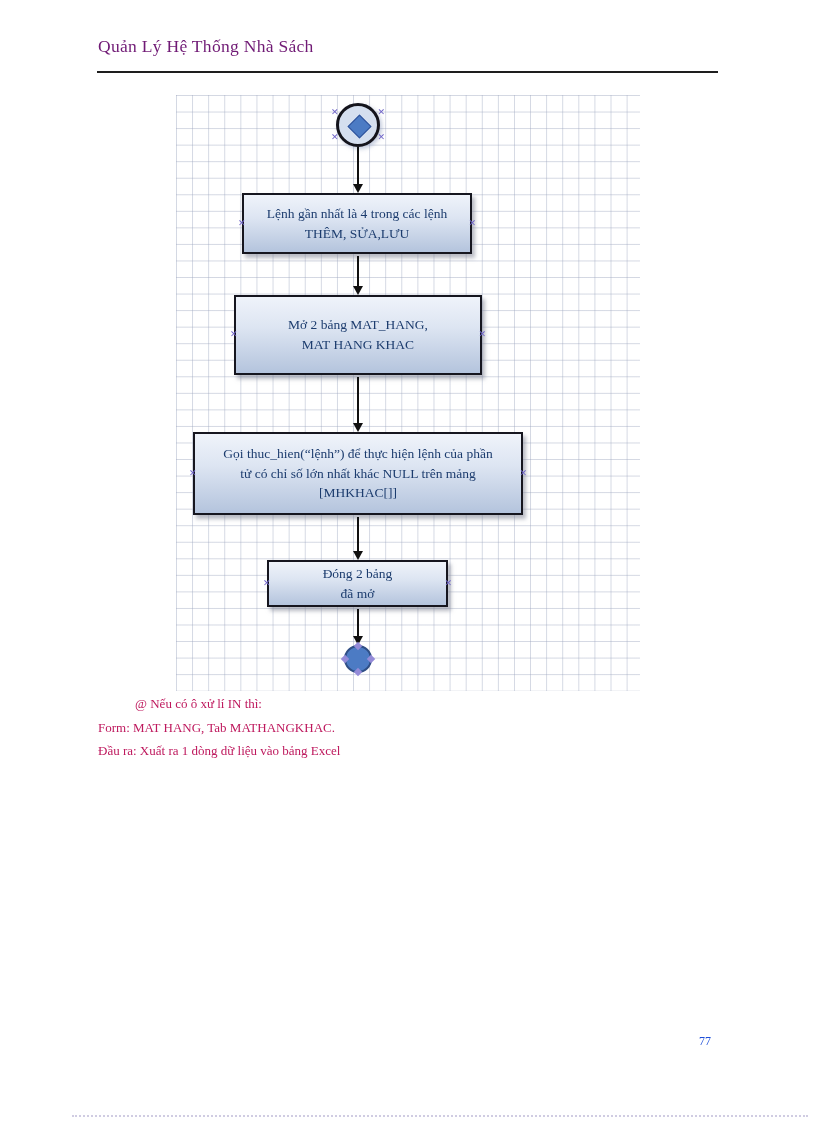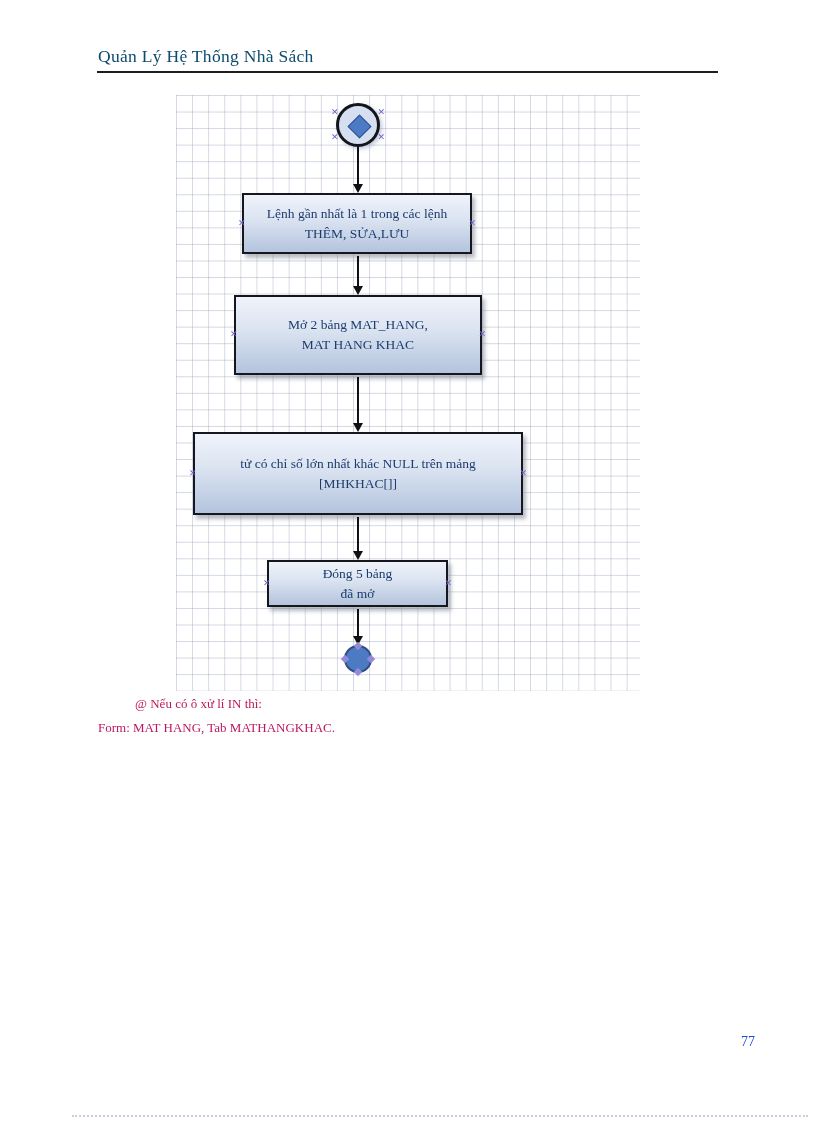--- a/index.html
+++ b/index.html
@@ -2,21 +2,21 @@
 <html><head>
 <meta charset="utf-8">
 <style>
   html,body{margin:0;padding:0;background:#ffffff;}
   .page{
     position:relative;width:816px;height:1123px;background:#ffffff;overflow:hidden;
     font-family:"Liberation Serif","DejaVu Serif",serif;color:#111;
   }
   
   .header-title{
-    position:absolute;left:98px;top:46px;font-size:17.5px;letter-spacing:.3px;color:#0c4a6e;
+    position:absolute;left:98px;top:36px;font-size:17.5px;letter-spacing:.3px;color:#701a75;
   }
   .header-rule{
     position:absolute;left:97px;top:71px;width:621px;height:2px;background:#1e1e1e;
   }
   
   .canvas{
     position:absolute;left:176px;top:95px;width:464px;height:596px;background:#fff;
     background-image:
       linear-gradient(to right, rgba(158,168,192,.45) 1px, transparent 1px),
       linear-gradient(to bottom, rgba(158,168,192,.45) 1px, transparent 1px);
@@ -74,21 +74,21 @@
     position:absolute;width:6px;height:6px;background:#948bd8;transform:rotate(45deg);
   }
   .d-t{left:50%;top:-4px;margin-left:-3px;} .d-b{left:50%;bottom:-4px;margin-left:-3px;}
   .d-l{top:50%;left:-4px;margin-top:-3px;} .d-r{top:50%;right:-4px;margin-top:-3px;}
   
   .notes{
     position:absolute;left:98px;top:692px;width:560px;font-size:13px;line-height:23.5px;color:#be185d;
   }
   .note-intro{padding-left:37px;}
   
-  .page-number{position:absolute;left:741px;top:1034px;font-size:14px;color:#1d4ed8;}
+  .page-number{position:absolute;left:699px;top:1034px;font-size:12px;color:#1d4ed8;}
   .bottom-dots{position:absolute;left:72px;top:1115px;width:736px;border-top:2px dotted #c8c4de;opacity:.85;}
 </style>
 </head>
 <body>
 
 <div class="page">
 
   <div class="header-title">Quản Lý Hệ Thống Nhà Sách</div>
   <div class="header-rule"></div>
 
@@ -100,63 +100,65 @@
       <span class="handle h-sw">✕</span>
       <span class="handle h-se">✕</span>
       <div class="start-diamond"></div>
     </div>
 
     <div class="arrow a1"></div>
 
     <div class="box box1">
       <span class="cp cp-l">✕</span>
       <span class="cp cp-r">✕</span>
-      <div class="bline">Lệnh gần nhất là 1 trong các lệnh</div>
+      <div class="bline">Lệnh gần nhất là 4 trong các lệnh</div>
       <div class="bline">THÊM, SỬA,LƯU</div>
     </div>
 
     <div class="arrow a2"></div>
 
     <div class="box box2">
       <span class="cp cp-l">✕</span>
       <span class="cp cp-r">✕</span>
       <div class="bline">Mở 2 bảng MAT_HANG,</div>
       <div class="bline">MAT HANG KHAC</div>
     </div>
 
     <div class="arrow a3"></div>
 
     <div class="box box3">
       <span class="cp cp-l">✕</span>
       <span class="cp cp-r">✕</span>
+      <div class="bline">Gọi thuc_hien(“lệnh”) để thực hiện lệnh của phần</div>
       <div class="bline">tử có chỉ số lớn nhất khác NULL trên mảng</div>
       <div class="bline">[MHKHAC[]]</div>
     </div>
 
     <div class="arrow a4"></div>
 
     <div class="box box4">
       <span class="cp cp-l">✕</span>
       <span class="cp cp-r">✕</span>
-      <div class="bline">Đóng 5 bảng</div>
+      <div class="bline">Đóng 2 bảng</div>
       <div class="bline">đã mở</div>
     </div>
 
     <div class="arrow a5"></div>
 
     <div class="end-node">
       <span class="dmd d-t"></span>
       <span class="dmd d-b"></span>
       <span class="dmd d-l"></span>
       <span class="dmd d-r"></span>
     </div>
 
   </div>
 
   <div class="notes">
     <div class="note-intro">@ Nếu có ô xử lí IN thì:</div>
     <div class="note-line">Form: MAT HANG, Tab MATHANGKHAC.</div>
+    <div class="note-line">Đầu ra: Xuất ra 1 dòng dữ liệu vào bảng Excel</div>
   </div>
 
   <div class="page-number">77</div>
   <div class="bottom-dots"></div>
 
 </div>
 
 </body></html>

